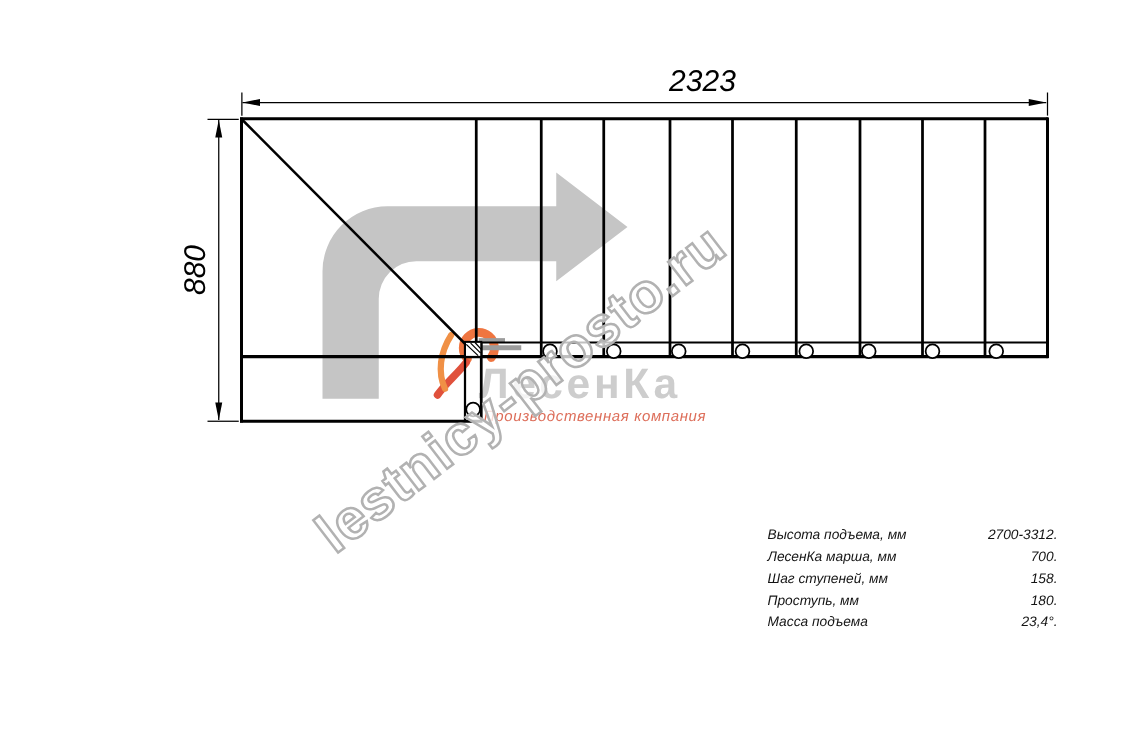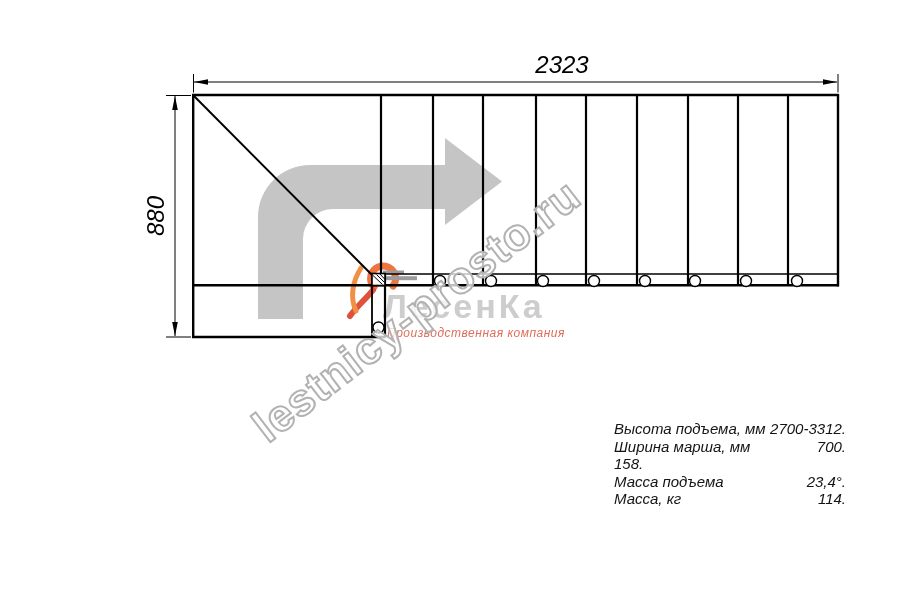--- a/index.html
+++ b/index.html
@@ -25,21 +25,21 @@
     font-weight:bold; font-size:45px; letter-spacing:1px;
   }
   .specs {
     position:absolute; left:614px; top:420px; width:232px;
   }
   .spec-row {
     display:flex; justify-content:space-between; align-items:baseline;
     height:17.6px; line-height:17.6px;
   }
   .spec-label, .spec-value {
-    font-style:italic; font-size:15px; color:#141414; white-space:nowrap;
+    font-style:italic; font-size:11px; color:#141414; white-space:nowrap;
   }
 </style>
 </head>
 <body>
 
 <div class="canvas">
 
   <svg width="900" height="600" viewBox="0 0 900 600">
 
     <g>
@@ -138,29 +138,30 @@
 
     <text class="watermark-text" transform="translate(268,444) rotate(-37.5)" fill="rgba(255,255,255,0.75)" stroke-width="2" stroke="#b2b2b2">lestnicy-prosto.ru</text>
   </svg>
 
   <div class="specs">
     <div class="spec-row">
       <span class="spec-label">Высота подъема, мм</span>
       <span class="spec-value">2700-3312.</span>
     </div>
     <div class="spec-row">
-      <span class="spec-label">Ширина марша, мм</span>
+      <span class="spec-label">ЛесенКа марша, мм</span>
       <span class="spec-value">700.</span>
     </div>
     <div class="spec-row">
+      <span class="spec-label">Шаг ступеней, мм</span>
       <span class="spec-value">158.</span>
+    </div>
+    <div class="spec-row">
+      <span class="spec-label">Проступь, мм</span>
+      <span class="spec-value">180.</span>
     </div>
     <div class="spec-row">
       <span class="spec-label">Масса подъема</span>
       <span class="spec-value">23,4°.</span>
-    </div>
-    <div class="spec-row">
-      <span class="spec-label">Масса, кг</span>
-      <span class="spec-value">114.</span>
     </div>
   </div>
 
 </div>
 
 </body></html>

